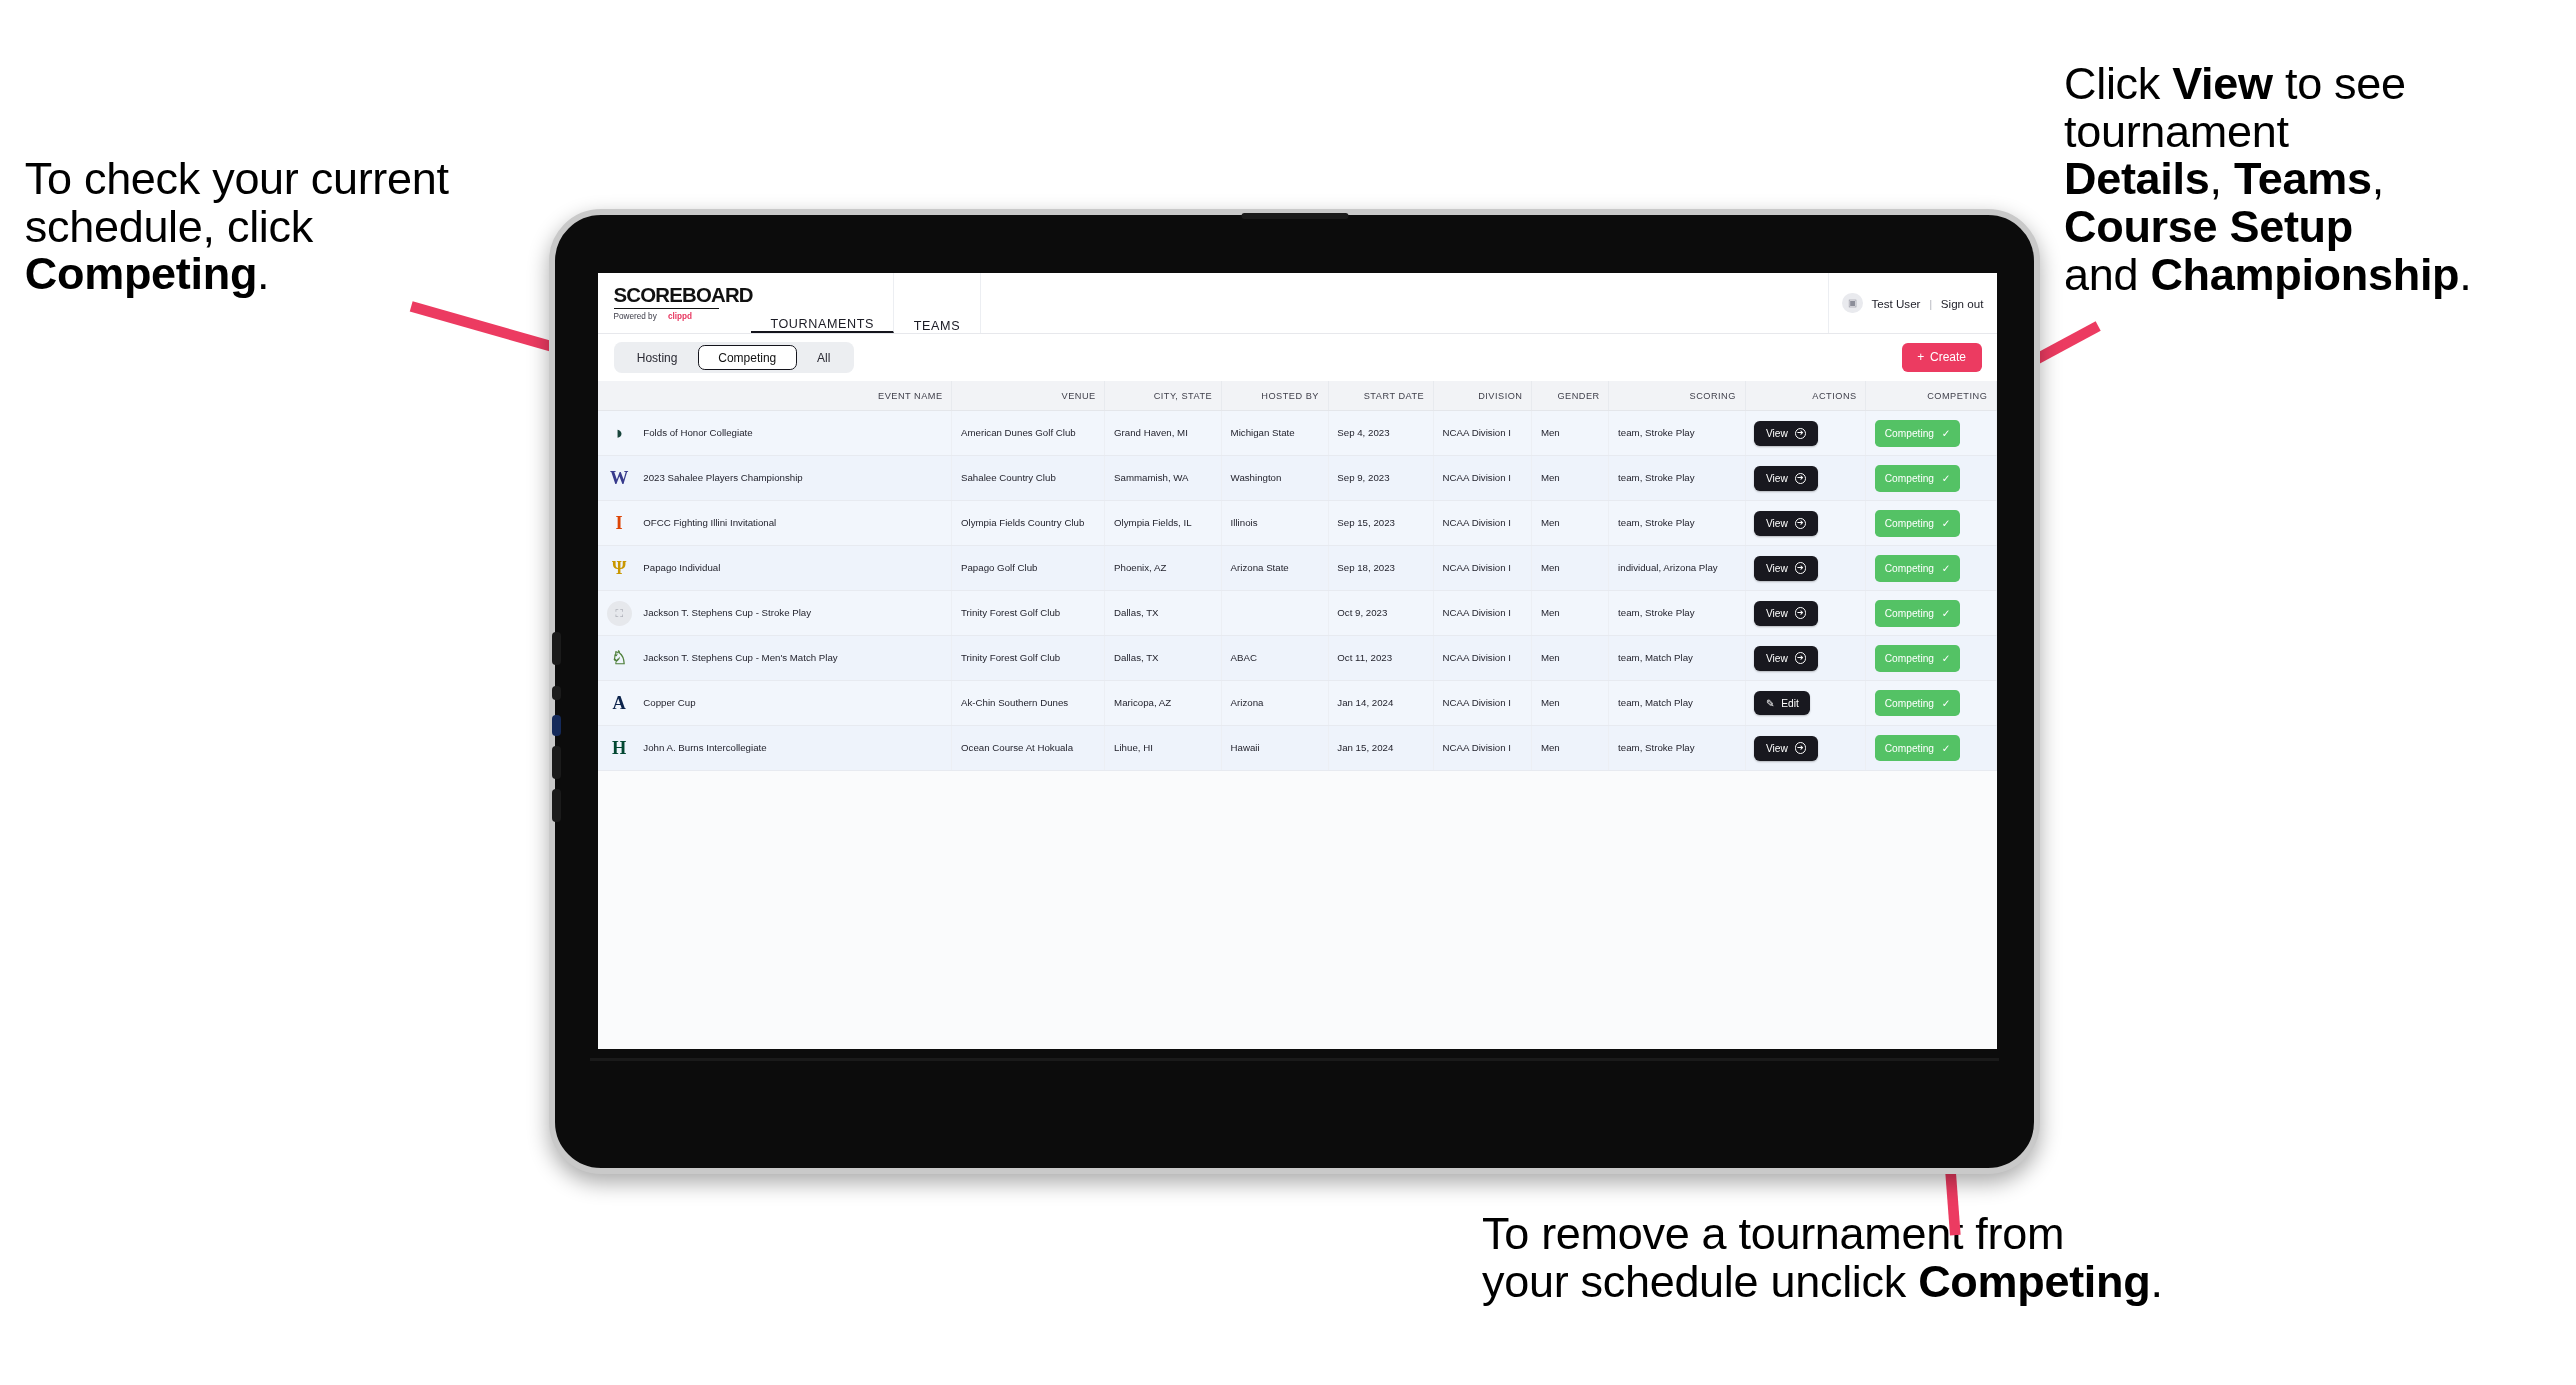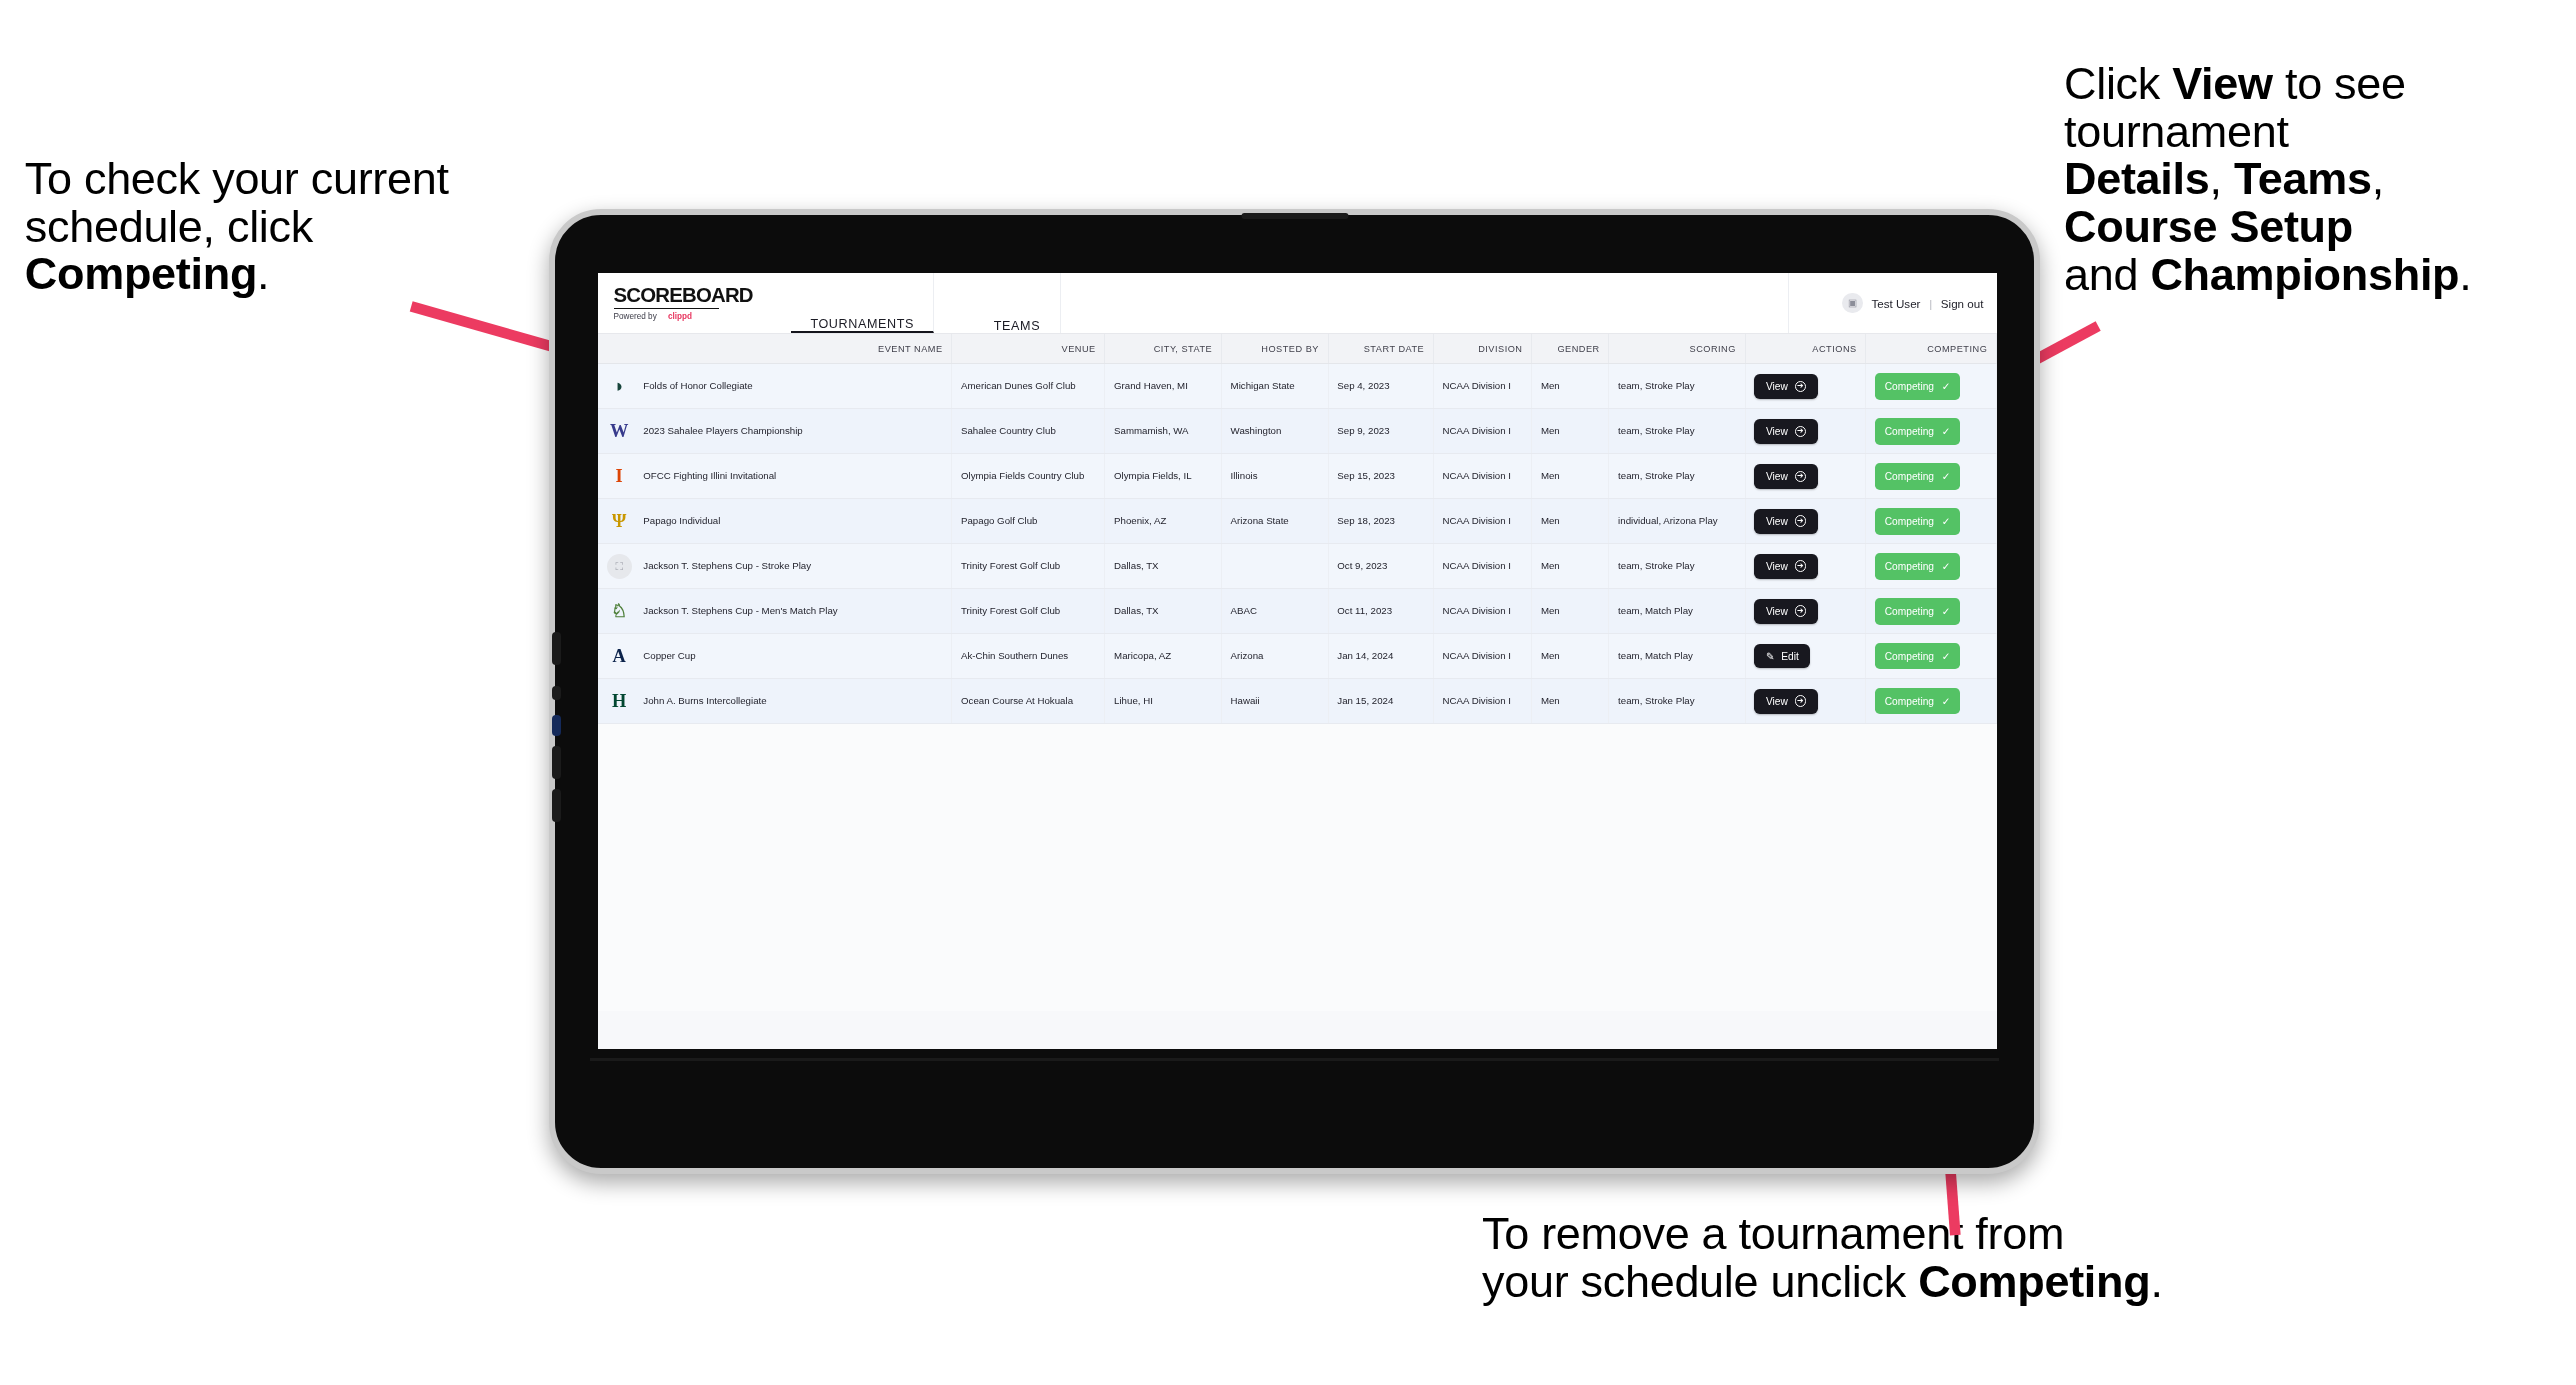--- a/index.html
+++ b/index.html
@@ -56,21 +56,20 @@
     width: 1399px; height: 776px;
     background: #f7f8fa;
     overflow: hidden;
     font-family: "Liberation Sans", sans-serif;
   }
 
   
   #appbar {
     height: 61px; background:#fff; display:flex; align-items:stretch;
     border-bottom: 1px solid #e7e8ec;
-    gap: 40px;
   }
   #brand { width:153px; display:flex; flex-direction:column; justify-content:center;
            padding-left:15.5px; }
   #brand .logo { font-size:20.4px; font-weight:800; letter-spacing:-0.8px; color:#111;
                  font-family:"Liberation Sans", sans-serif; line-height:1;
                  border-bottom:1.9px solid #111; padding-bottom:1.9px; display:inline-block; width:105px;}
   #brand .sub  { font-size:8.2px; color:#3a3a46; margin-top:2.9px; }
   #brand .sub .pink { color:#e8355f; font-weight:700;margin-left:9px; }
 
   .navtab {
@@ -210,20 +209,31 @@
           </div>
         <div id="appbar-spacer"></div>
         <div id="userbox">
           <div id="avatar">▣</div>
           <span class="link">Test User</span>
           <span class="sep">|</span>
           <span class="link">Sign out</span>
         </div>
       </div>
 
+      <div id="toolbar">
+        <div id="segment">
+          <div class="seg">Hosting</div>
+          <div class="seg active">Competing</div>
+          <div class="seg">All</div>
+        </div>
+        <button id="create-btn">
+            <span>+</span>
+            <span>Create</span>
+          </button>
+      </div>
 
       <div id="tablewrap">
         <table>
           <colgroup>
             <col class="col-event">
               <col class="col-venue">
               <col class="col-city">
               <col class="col-host">
             <col class="col-date">
               <col class="col-div">

